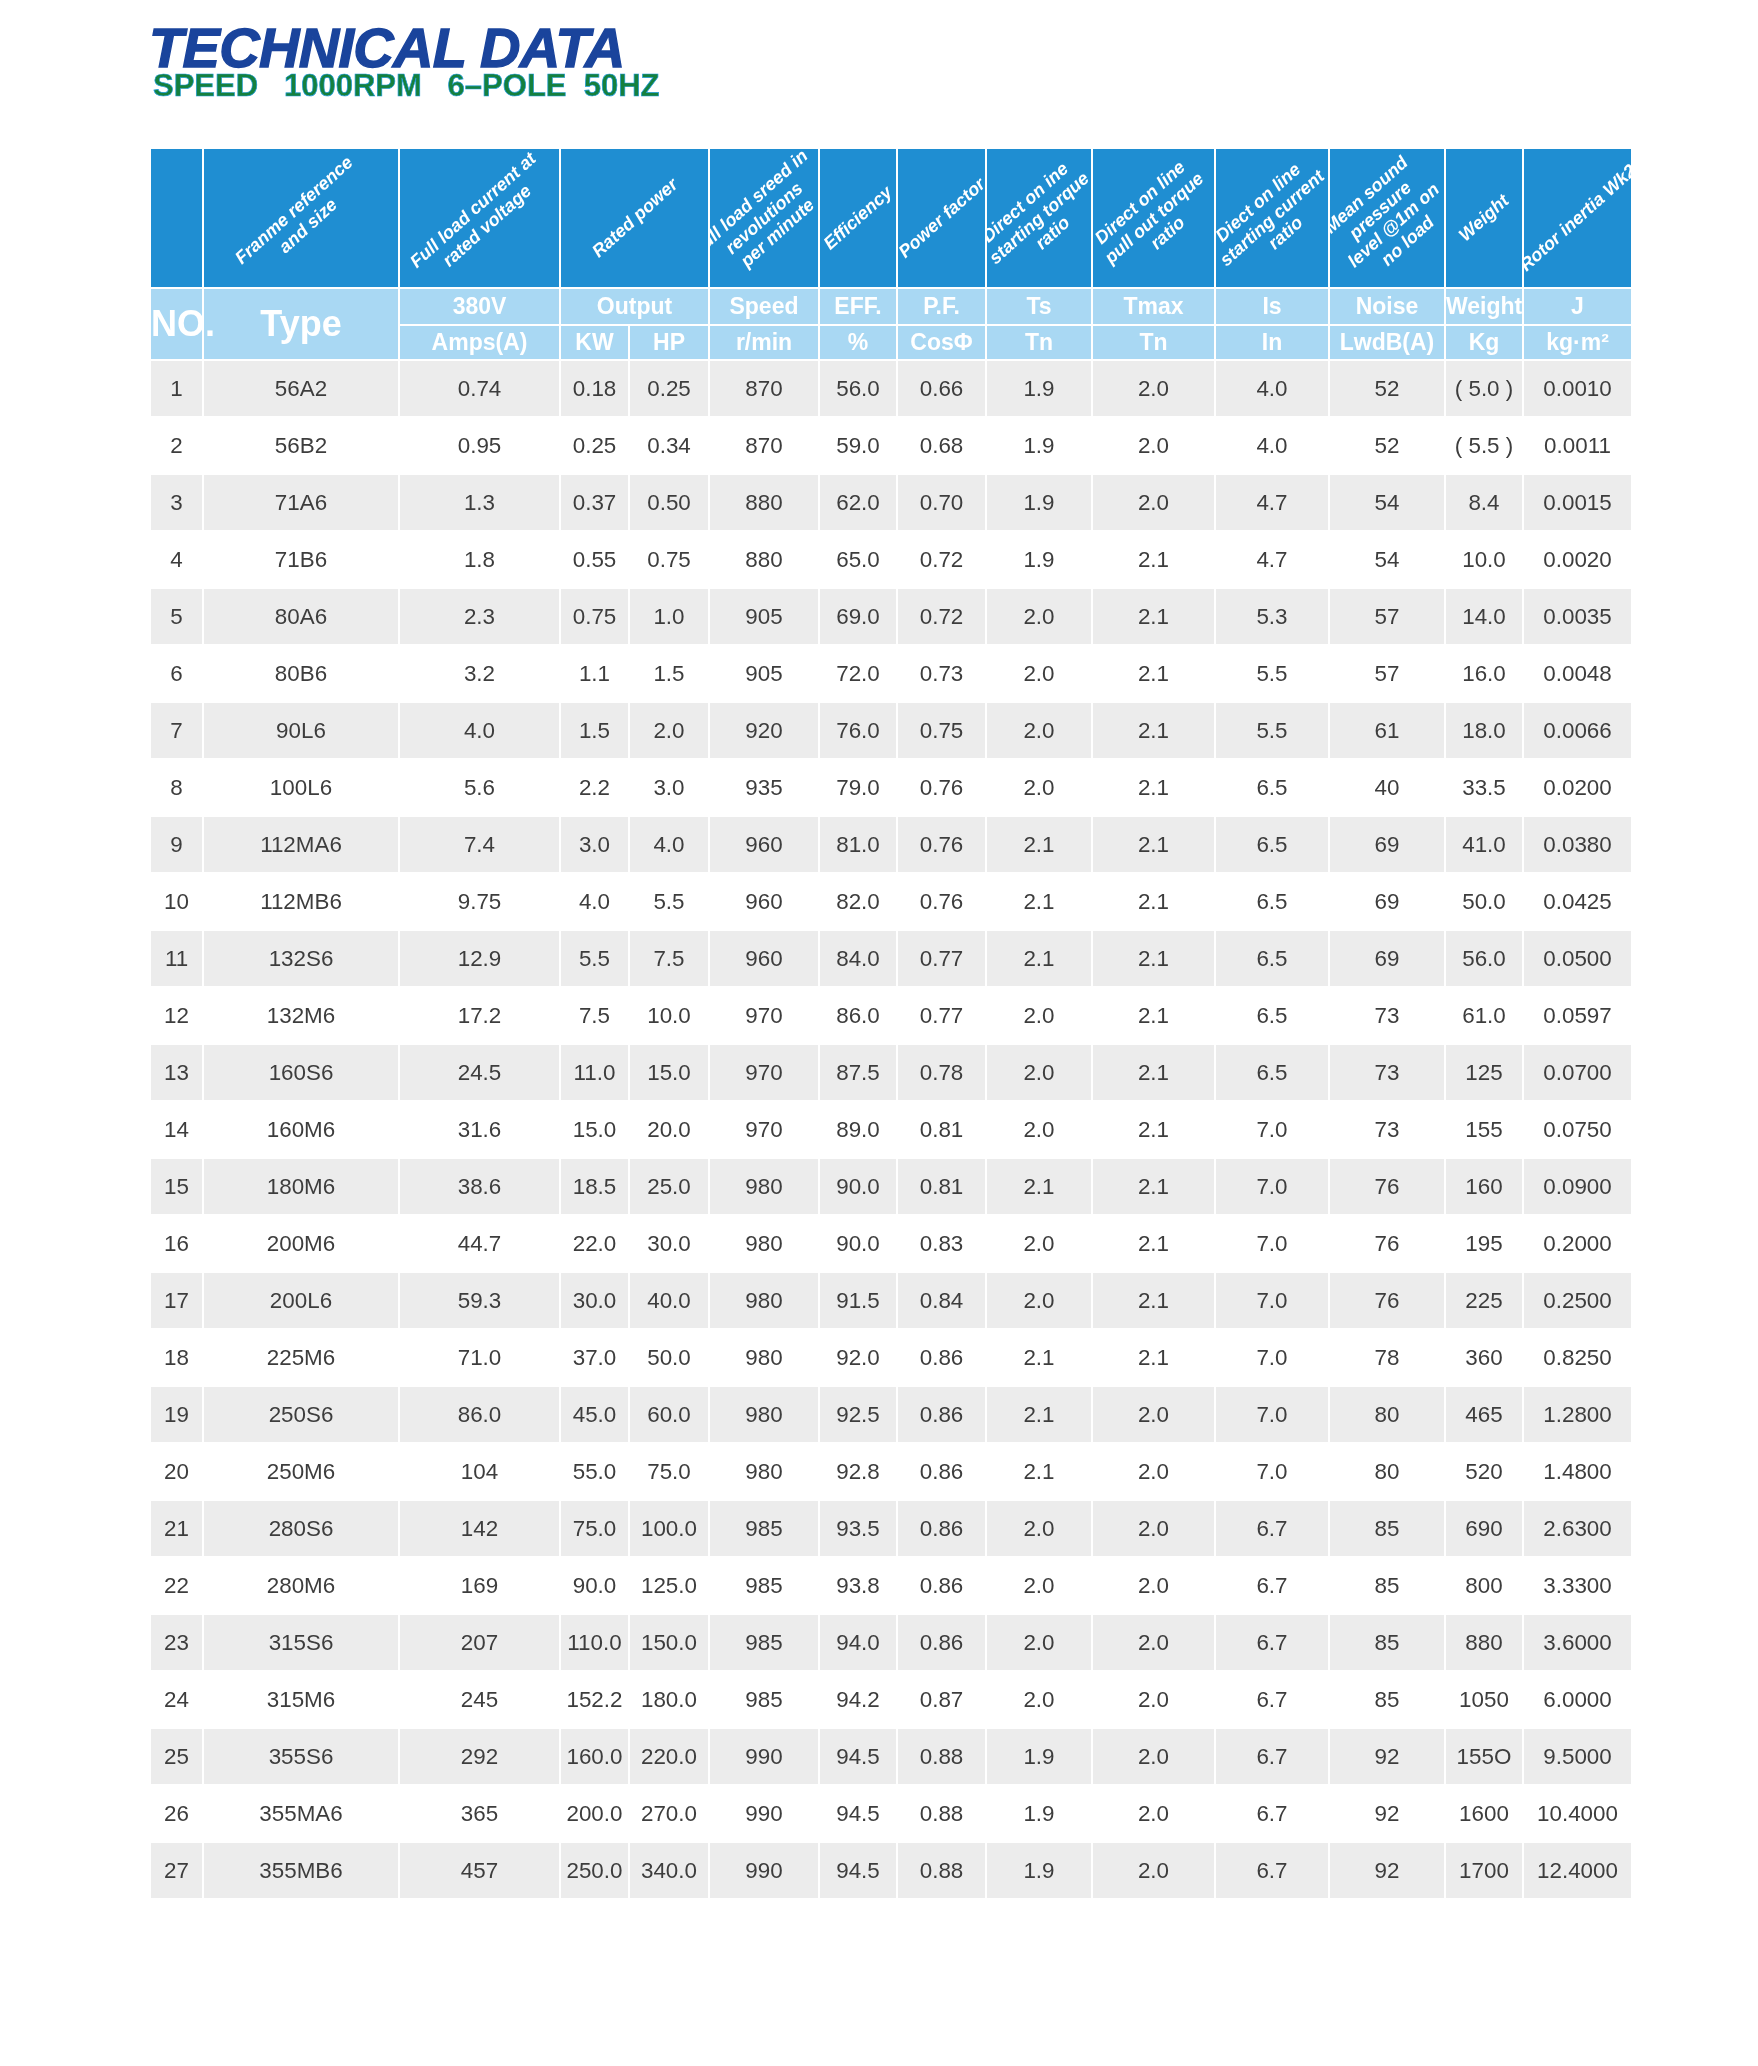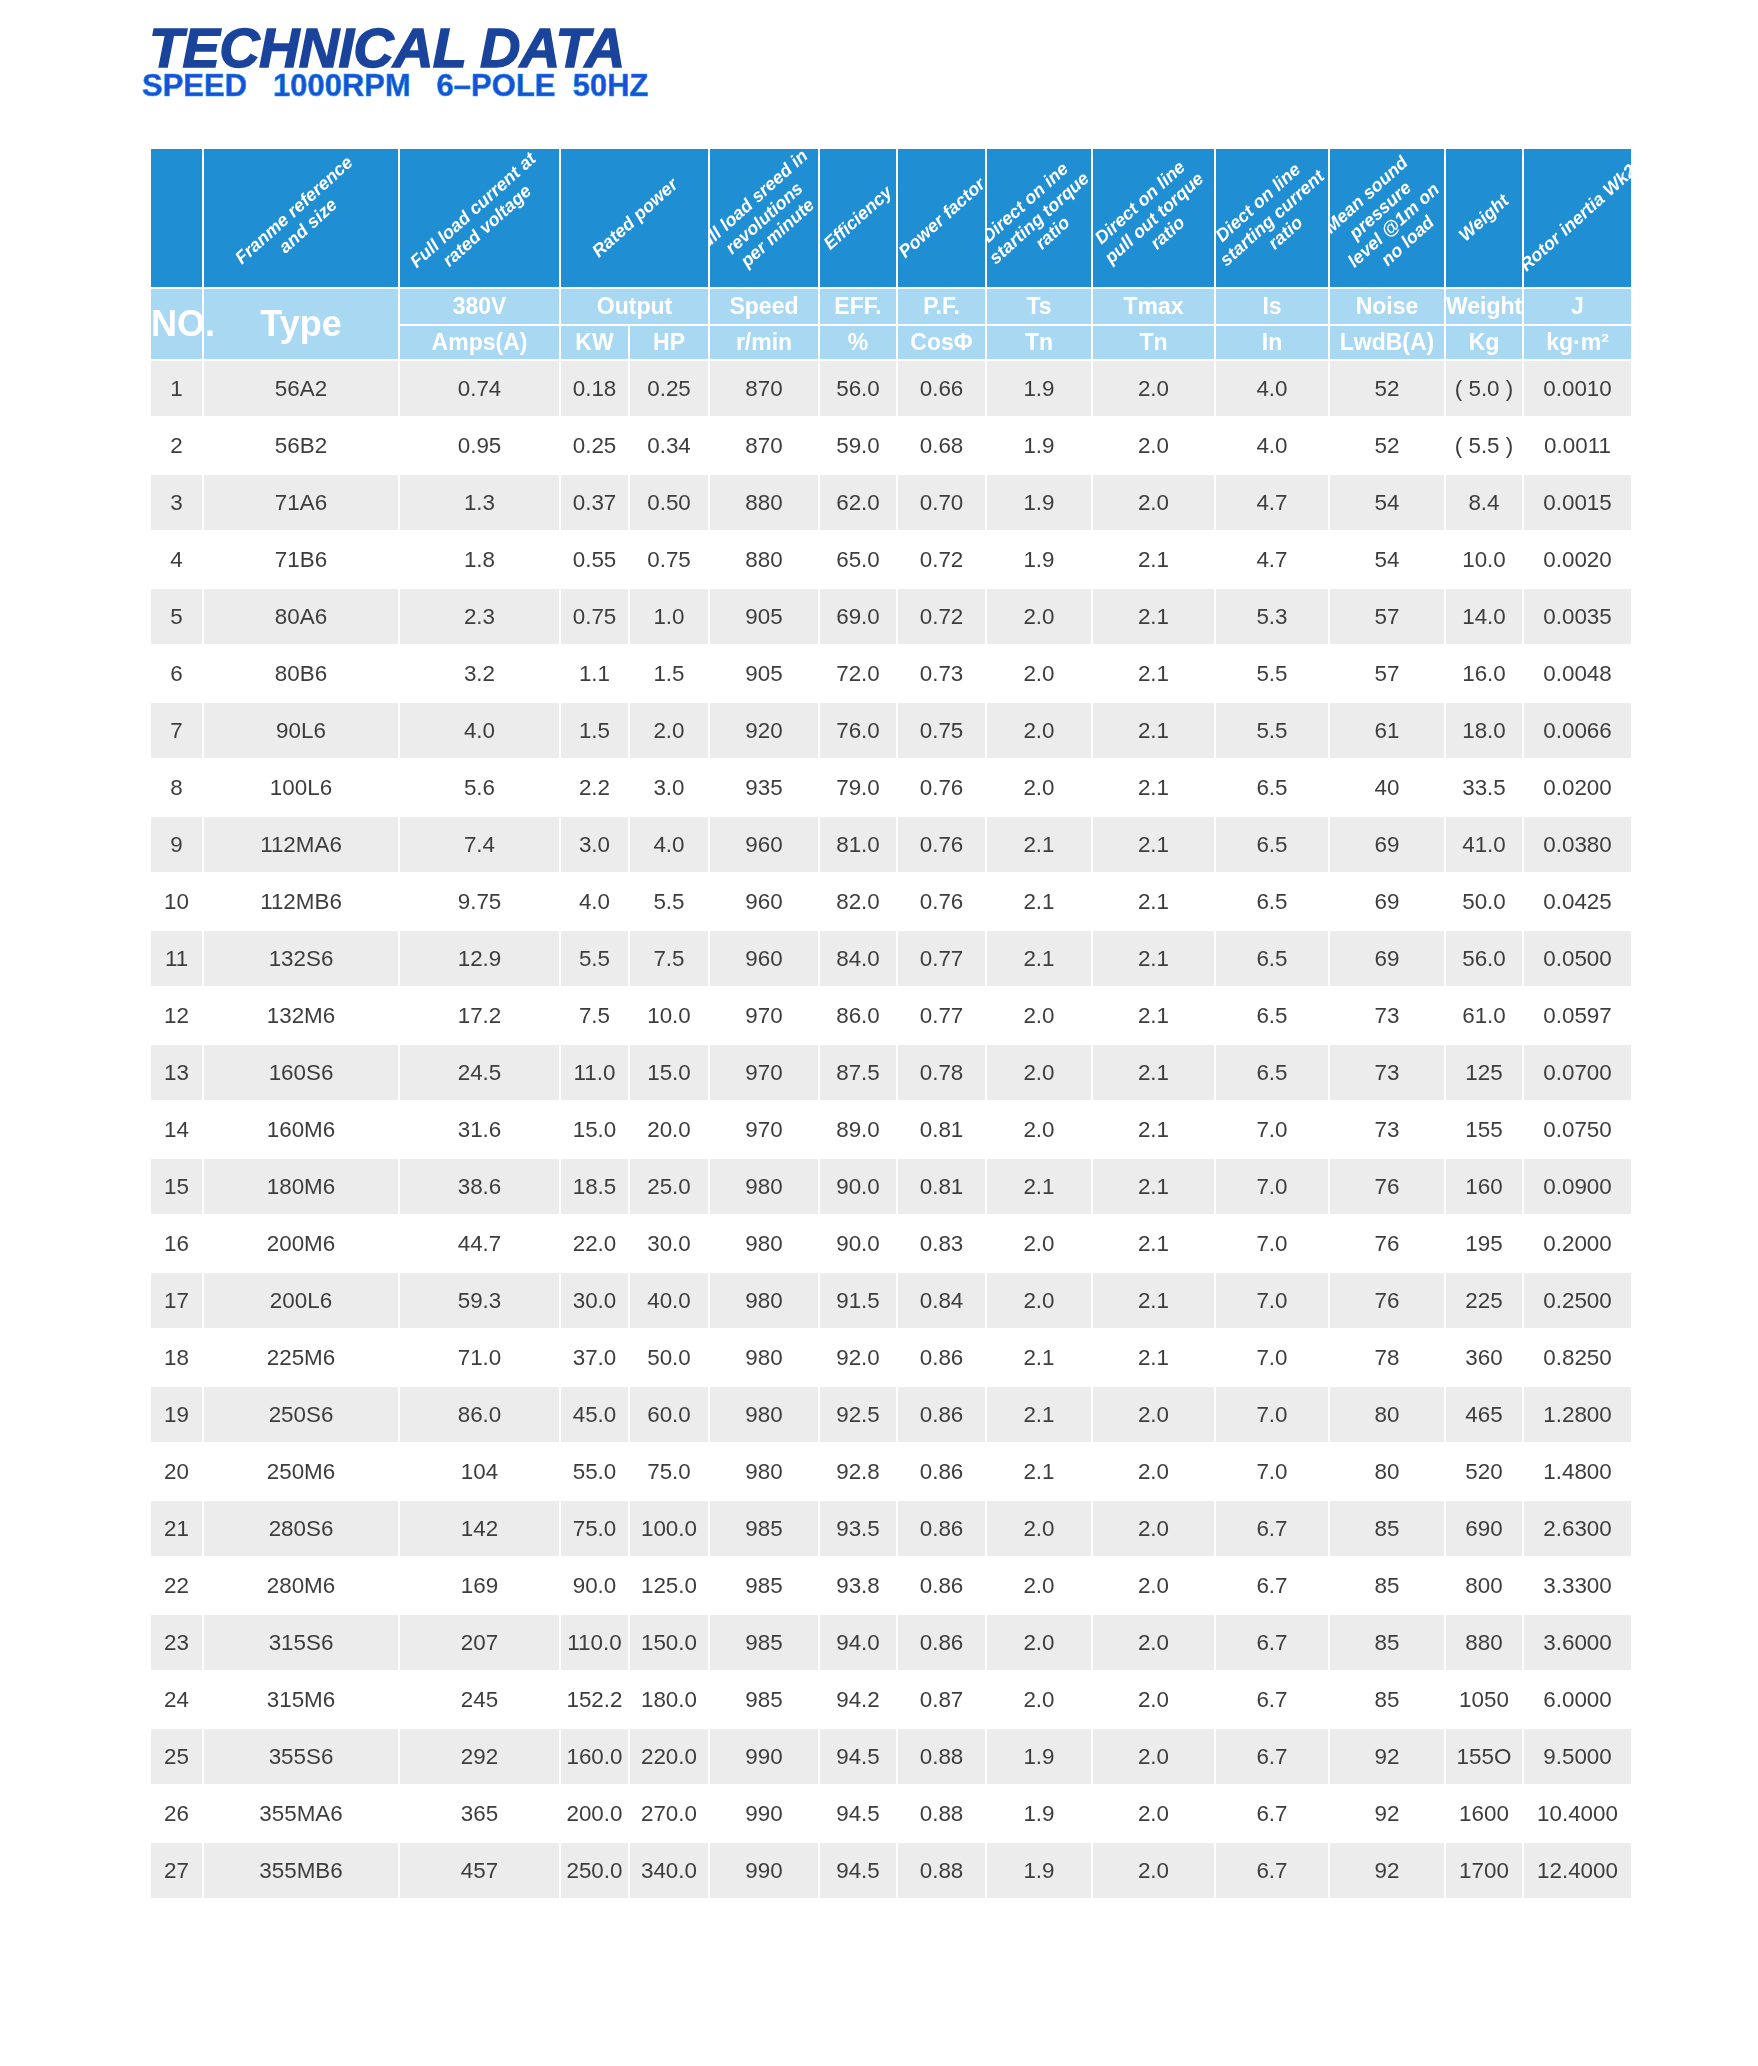--- a/index.html
+++ b/index.html
@@ -1,21 +1,21 @@
 <!DOCTYPE html>
 <html style="font-size:11.2px"><head>
 <meta charset="utf-8">
 <style>
   html,body{margin:0;padding:0;background:#fff;}
   .page{position:relative;width:1758px;height:2066px;background:#ffffff;overflow:hidden;
         font-family:"Liberation Sans",sans-serif;}
   .title{position:absolute;left:149px;top:15.4px;font-size:56px;font-weight:bold;
          color:#1a449c;letter-spacing:-0.7px;font-style:italic;-webkit-text-stroke:1.4px #1a449c;}
-  .subtitle{position:absolute;left:142px;top:68px;font-size:31px;font-weight:bold;
-            color:#1d4ed8;white-space:pre;text-align:right;-webkit-text-stroke:0.7px #1f9ad8;}
+  .subtitle{position:absolute;left:153px;top:68px;font-size:31px;font-weight:bold;
+            color:#15803d;white-space:pre;text-align:right;-webkit-text-stroke:0.7px #1f9ad8;}
   table.tech{position:absolute;left:149px;top:147px;width:1484px;border-collapse:collapse;
              table-layout:fixed;}
   table.tech th, table.tech td{border:2.1px solid #ffffff;padding:0;margin:0;}
   
   tr.rotrow{height:140px;}
   th.dk{background:#1f8ed2;position:relative;}
   .clip{position:absolute;left:0;top:0;right:0;bottom:0;overflow:hidden;}
   .rt{position:absolute;left:50%;top:50%;transform:translate(-50%,-50%) rotate(-42deg);
       color:#ffffff;font-style:italic;font-weight:bold;font-size:18px;line-height:1.15;
       white-space:pre;text-align:center;}

